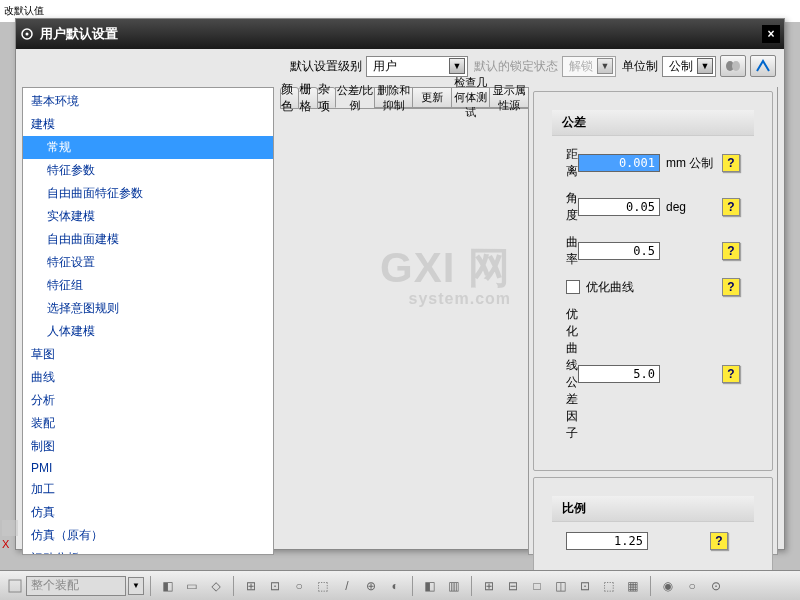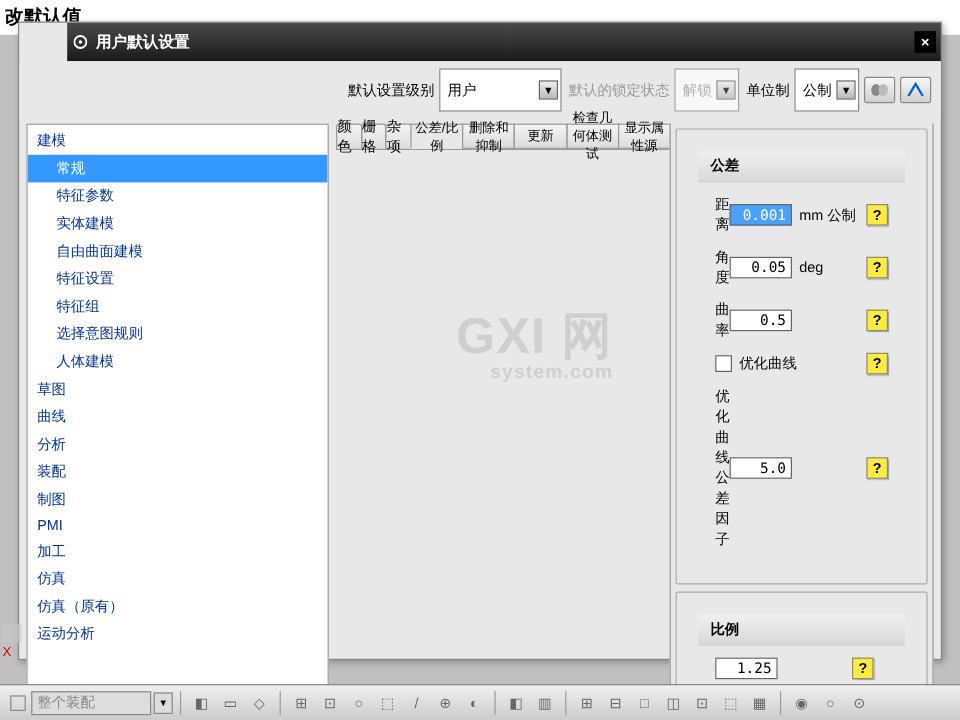--- a/index.html
+++ b/index.html
@@ -1,30 +1,30 @@
 <!DOCTYPE html>
 <html><head>
 <meta charset="utf-8">
 <style>
 * { box-sizing: border-box; margin: 0; padding: 0; }
 body { font-family: "Microsoft YaHei", SimSun, sans-serif; font-size: 12px; background: #c0c0c0; width: 800px; height: 600px; overflow: hidden; position: relative; }
 
-.window-title { background: #fff; padding: 4px 4px; font-size: 16px; font-weight: bold; }
+.window-title { background: #fff; padding: 4px 4px; font-size: 10px; font-weight: normal; }
 
 .dialog { position: absolute; left: 15px; top: 18px; width: 770px; height: 532px; background: #e8e8e8; border: 1px solid #888; box-shadow: 2px 2px 6px rgba(0,0,0,0.3); }
 
-.dialog-header { background: linear-gradient(to bottom, #4a4a4a, #1a1a1a); color: #fff; height: 32px; display: flex; align-items: center; padding: 5px 4px; margin-left: 40px; }
+.dialog-header { background: linear-gradient(to bottom, #4a4a4a, #1a1a1a); color: #fff; height: 20px; display: flex; align-items: center; padding: 15px 4px; }
 .dialog-header .gear-icon { width: 14px; height: 14px; margin-right: 6px; display: inline-flex; align-items: center; justify-content: center; }
 .dialog-header .title { flex: 1; font-weight: bold; font-size: 13px; }
 .dialog-header .close-btn { width: 18px; height: 18px; background: #000; color: #fff; display: flex; align-items: center; justify-content: center; cursor: pointer; font-weight: bold; }
 
 .toolbar-row { display: flex; align-items: center; padding: 6px 8px; gap: 4px; background: #e8e8e8; }
 .toolbar-row .spacer { flex: 1; }
 .toolbar-row label { margin-left: 2px; }
-.select { border: 1px solid #888; background: #fff; height: 36px; display: inline-flex; align-items: center; padding: 0 2px; }
+.select { border: 1px solid #888; background: #fff; height: 21px; display: inline-flex; align-items: center; padding: 0 2px; }
 .select .val { padding: 0 4px; min-width: 30px; }
 .select .dd { width: 16px; height: 16px; background: linear-gradient(to bottom, #eee, #bbb); border: 1px solid #666; display: flex; align-items: center; justify-content: center; font-size: 9px; }
 .disabled-text { color: #999; }
 .icon-btn { width: 26px; height: 22px; border: 1px solid #888; background: linear-gradient(to bottom, #f8f8f8, #d0d0d0); display: inline-flex; align-items: center; justify-content: center; cursor: pointer; border-radius: 2px; }
 
 .content-area { display: flex; height: calc(100% - 52px); padding: 4px 6px 6px 6px; gap: 6px; }
 
 .tree-panel { width: 252px; background: #fff; border: 1px solid #999; overflow-y: auto; padding: 2px 0; }
 .tree-item { padding: 3px 8px; cursor: pointer; color: #003399; white-space: nowrap; }
 .tree-item.level1 { padding-left: 8px; }
@@ -40,27 +40,27 @@
 .secondary-tabs .tab { flex: 1; border: 1px solid #999; background: linear-gradient(to bottom, #f4f4f4, #dcdcdc); display: flex; align-items: center; justify-content: center; cursor: pointer; margin-right: -1px; font-size: 11px; }
 .secondary-tabs .tab.active { background: #e8e8e8; border-bottom: 1px solid #e8e8e8; }
 
 .form-area { border: 1px solid #999; border-top: none; background: #e8e8e8; flex: 1; padding: 4px; }
 .group-box { border: 1px solid #aaa; border-radius: 2px; background: #e8e8e8; margin-bottom: 6px; padding: 18px; }
 .group-header { background: linear-gradient(to bottom, #f0f0f0, #d8d8d8); padding: 4px 10px; font-weight: bold; border-bottom: 1px solid #ccc; }
 .group-body { padding: 10px 14px; }
 .form-row { display: flex; align-items: center; margin-bottom: 10px; }
 .form-row:last-child { margin-bottom: 0; }
 .form-row .label { flex: 1; }
-.form-row .num-input { width: 52px; height: 18px; border: 1px solid #666; background: #fff; text-align: right; padding: 0 4px; font-family: monospace; font-size: 12px; }
+.form-row .num-input { width: 82px; height: 18px; border: 1px solid #666; background: #fff; text-align: right; padding: 0 4px; font-family: monospace; font-size: 12px; }
 .form-row .num-input.highlighted { background: #4aa0ff; color: #fff; }
 .form-row .unit { margin: 0 6px; min-width: 50px; }
 .help-btn { width: 18px; height: 18px; background: #ffeb3b; border: 1px solid #888; display: flex; align-items: center; justify-content: center; font-weight: bold; color: #006; cursor: pointer; box-shadow: 1px 1px 1px rgba(0,0,0,0.3); }
 .checkbox { width: 14px; height: 14px; border: 1px solid #666; background: #fff; margin-right: 6px; display: inline-block; }
 
-.watermark { position: absolute; top: 252px; left: 380px; font-size: 42px; font-weight: bold; color: rgba(160,160,160,0.35); pointer-events: none; letter-spacing: 1px; }
+.watermark { position: absolute; top: 240px; left: 380px; font-size: 42px; font-weight: bold; color: rgba(160,160,160,0.35); pointer-events: none; letter-spacing: 1px; }
 .watermark .sub { font-size: 16px; display: block; text-align: right; margin-top: -6px; }
 
 .bottom-toolbar { position: absolute; left: 0; bottom: 0; width: 100%; height: 30px; background: linear-gradient(to bottom, #f0f0f0, #cccccc); border-top: 1px solid #888; display: flex; align-items: center; padding: 0 6px; gap: 2px; }
 .bottom-toolbar .bselect { border: 1px solid #888; background: #ddd; height: 20px; width: 100px; display: inline-flex; align-items: center; padding: 0 4px; color: #888; }
 .bottom-toolbar .sep { width: 1px; height: 20px; background: #999; margin: 0 4px; }
 .tb-icon { width: 22px; height: 22px; display: inline-flex; align-items: center; justify-content: center; color: #666; }
 
 .side-icons { position: absolute; left: 2px; top: 520px; display: flex; flex-direction: column; gap: 2px; }
 .side-icons .si { width: 16px; height: 16px; background: rgba(200,200,200,0.6); }
 </style>
@@ -106,23 +106,25 @@
     </span>
     <span class="icon-btn">
       <svg width="16" height="14" viewBox="0 0 16 14">
           <path d="M2 12 L8 2 L14 12" fill="none" stroke="#06c" stroke-width="2"></path>
         </svg>
     </span>
   </div>
 
   <div class="content-area">
     <div class="tree-panel" id="tree">
+        <div class="tree-item level1">基本环境</div>
         <div class="tree-item level1">建模</div>
         <div class="tree-item level2 selected">常规</div>
         <div class="tree-item level2">特征参数</div>
+        <div class="tree-item level2">自由曲面特征参数</div>
         <div class="tree-item level2">实体建模</div>
         <div class="tree-item level2">自由曲面建模</div>
         <div class="tree-item level2">特征设置</div>
         <div class="tree-item level2">特征组</div>
         <div class="tree-item level2">选择意图规则</div>
         <div class="tree-item level2">人体建模</div>
         <div class="tree-item level1">草图</div>
         <div class="tree-item level1">曲线</div>
         <div class="tree-item level1">分析</div>
         <div class="tree-item level1">装配</div>

